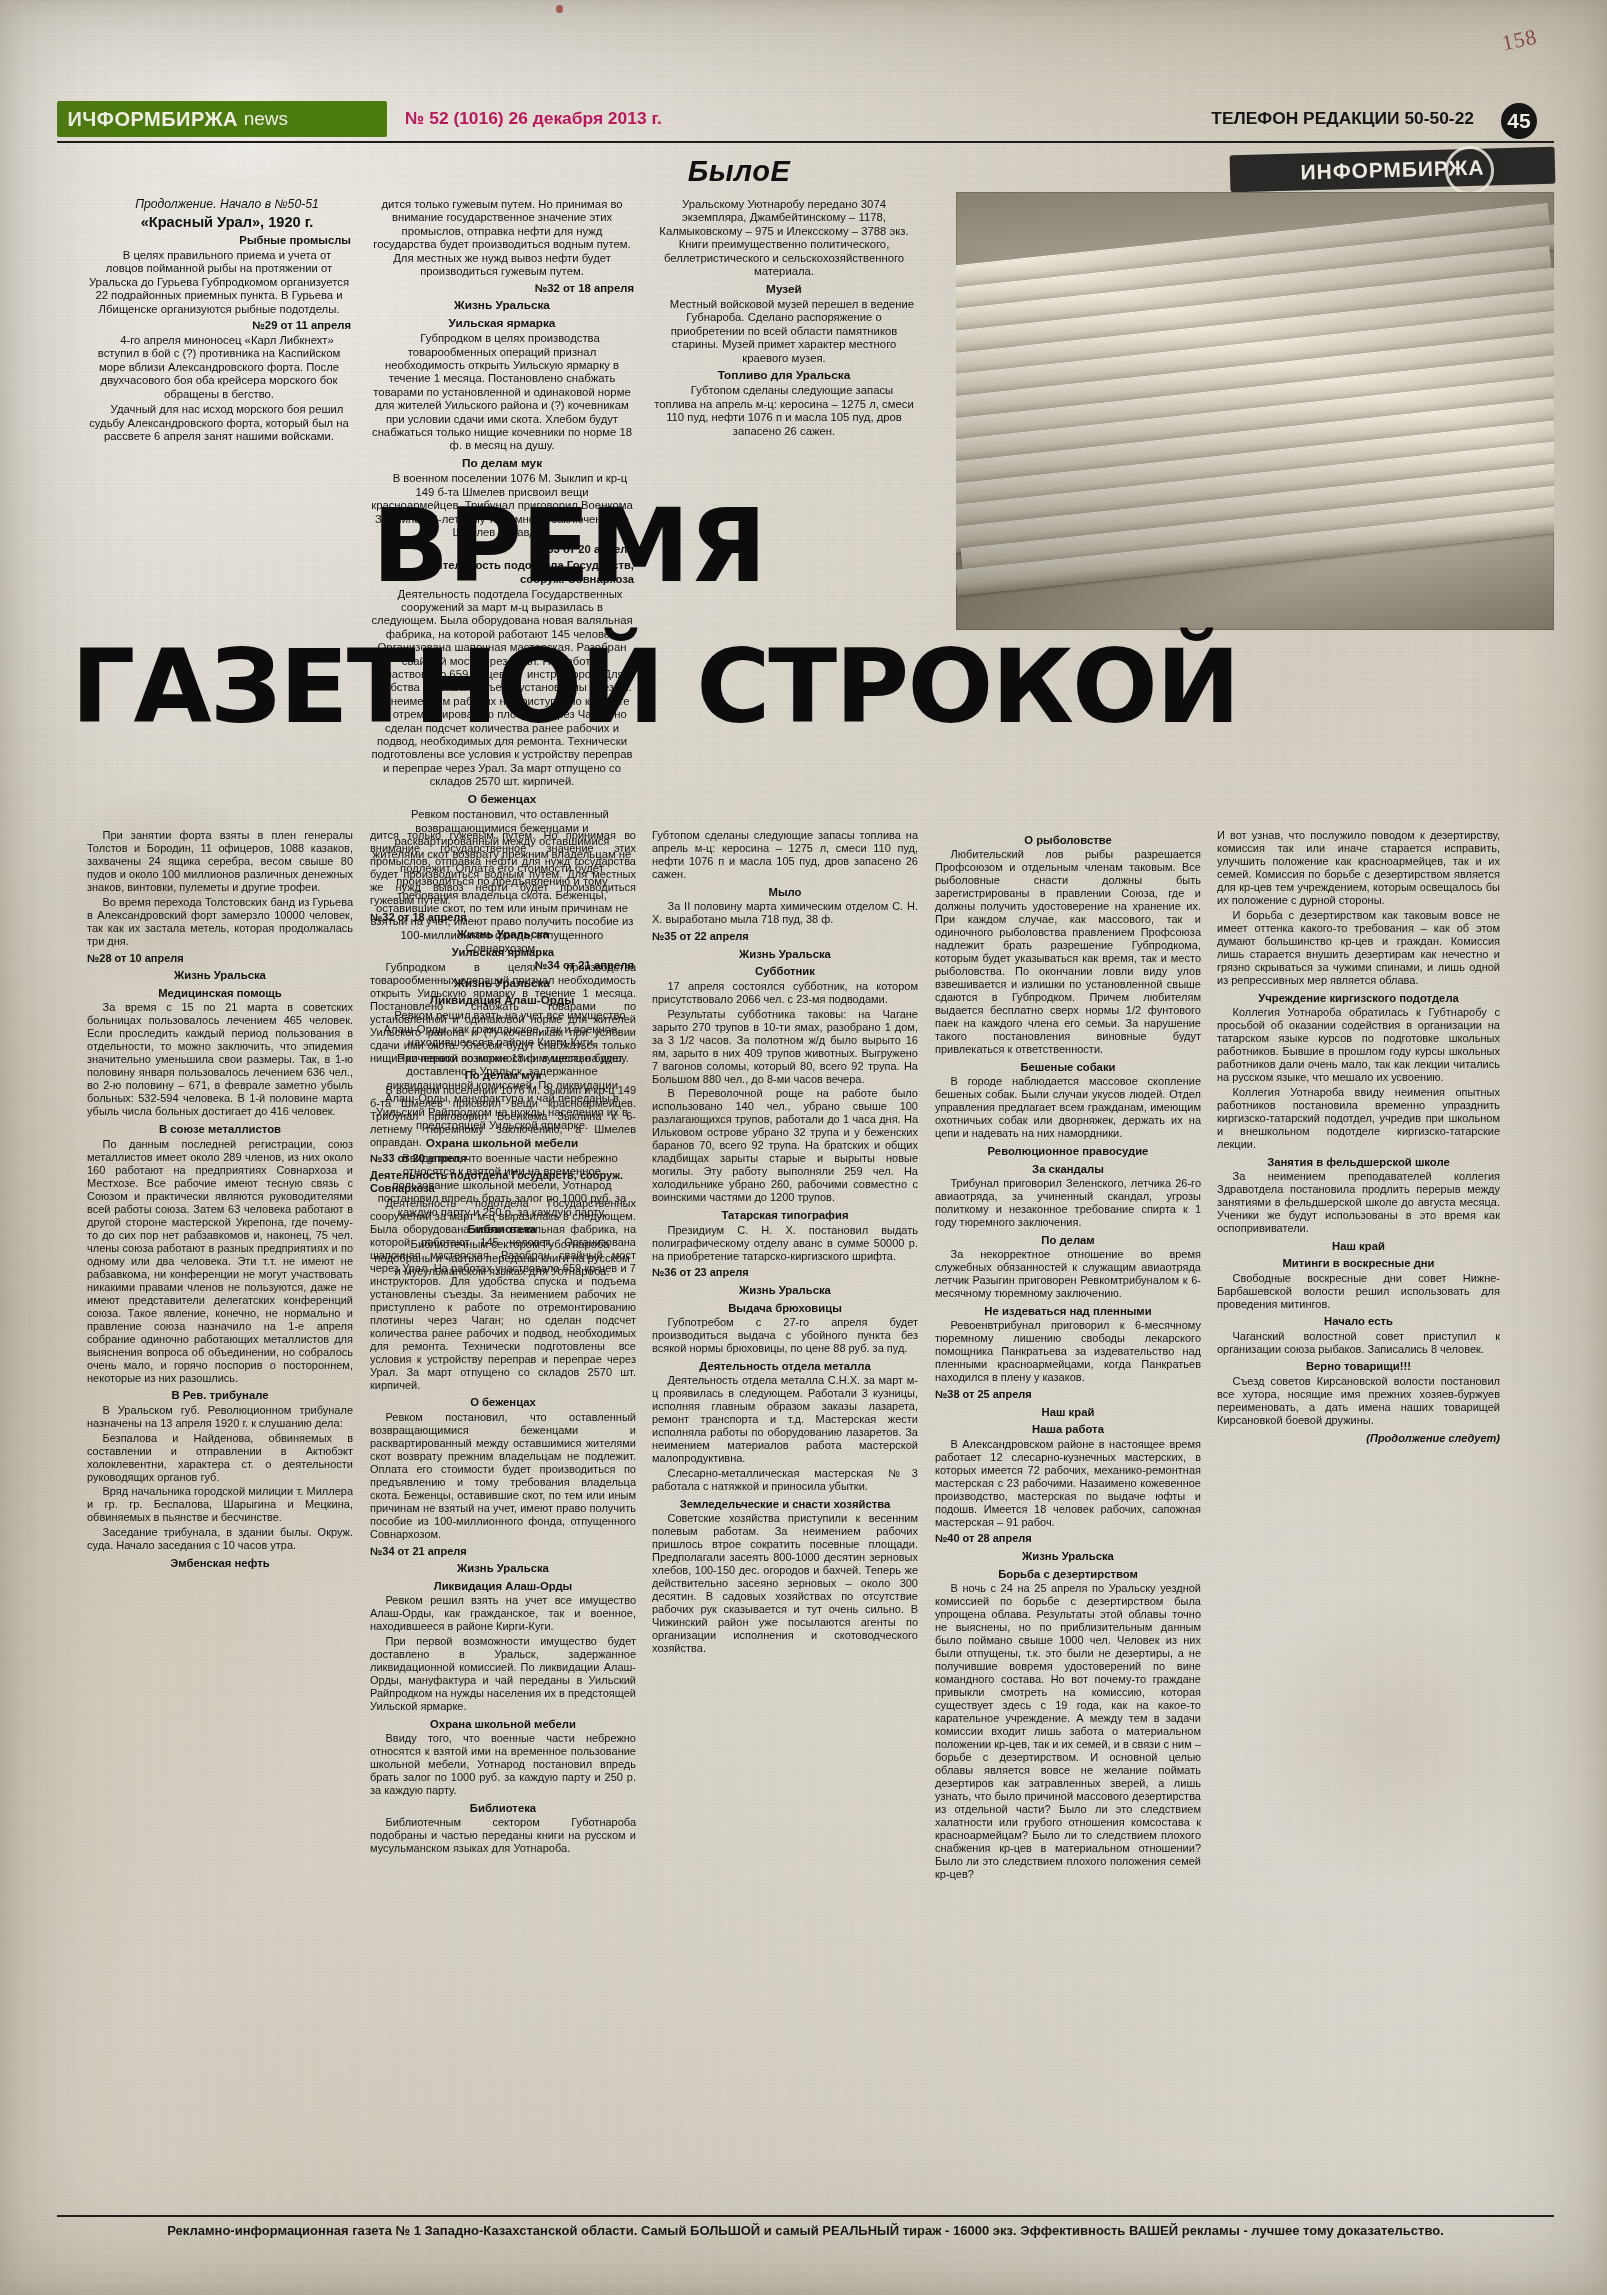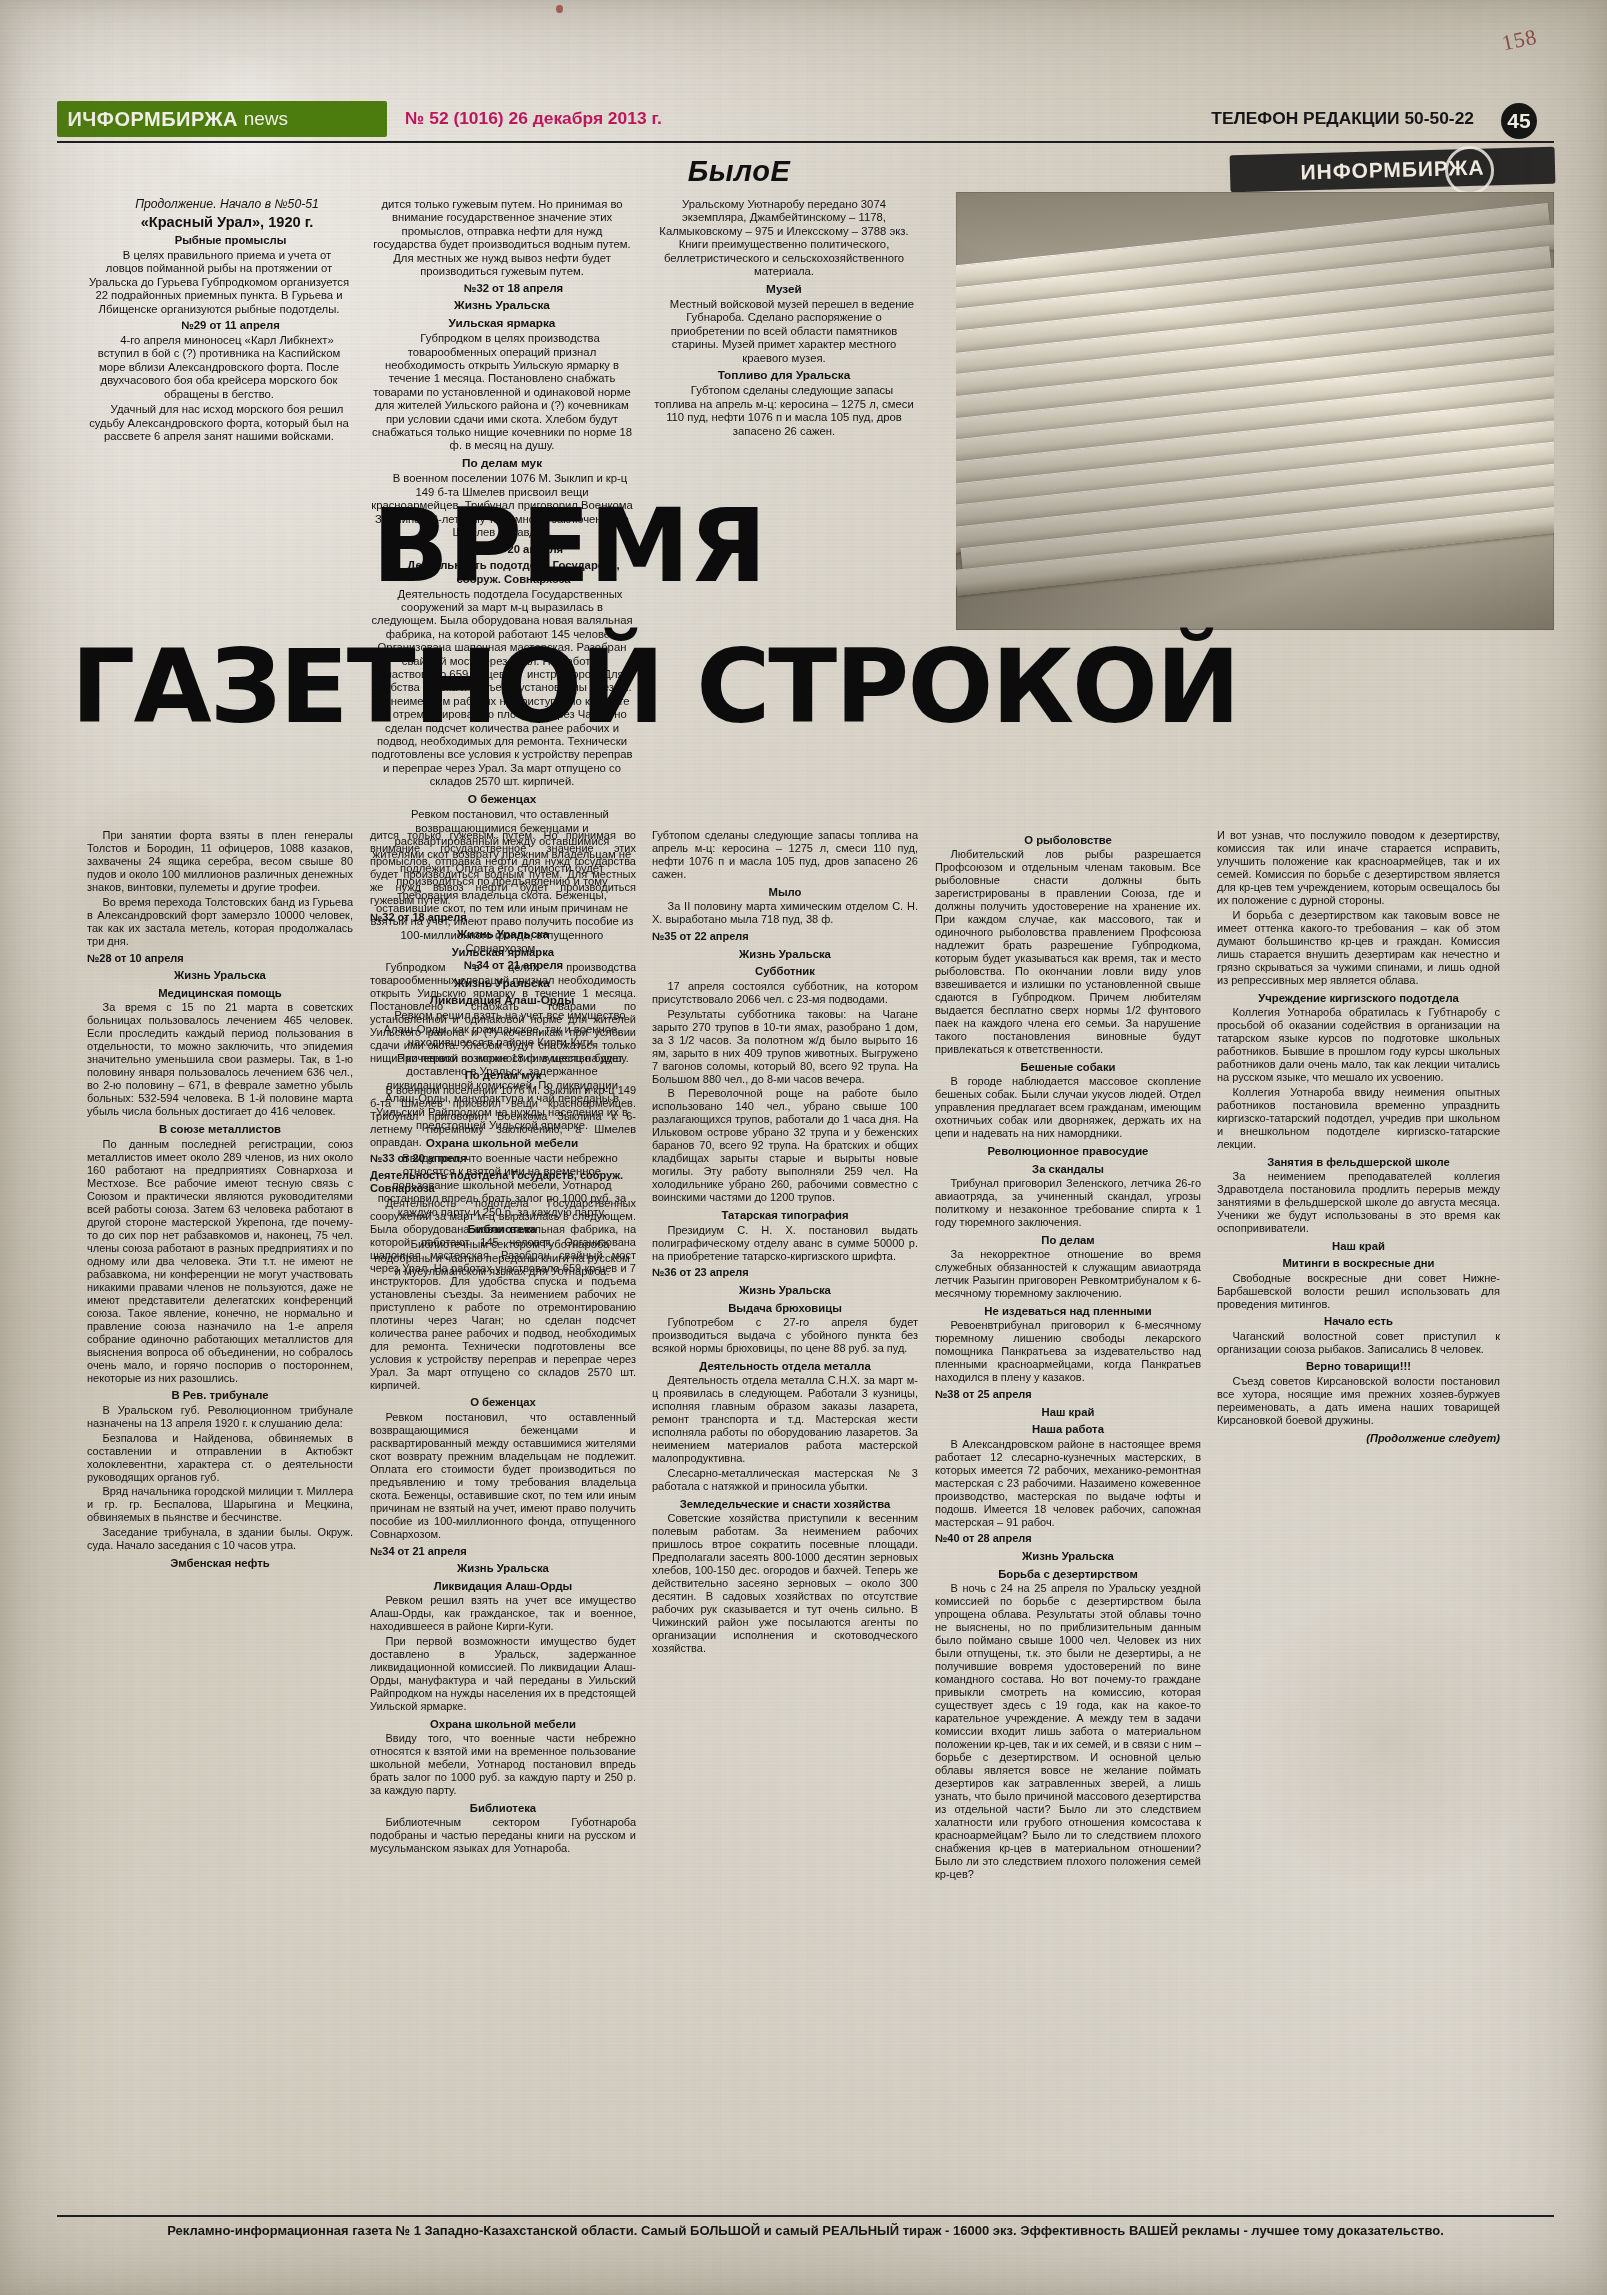--- a/index.html
+++ b/index.html
@@ -97,21 +97,21 @@
     font-family:"Liberation Sans", sans-serif;
     color:#131313;
     text-align:justify;
   }
   .col p{margin:0 0 2.4px 0;text-indent:16px;text-align:center;}
   .col .noind{text-indent:0;}
   .col h4{
     margin:4.2px 0 1.9px 0;font-size:11.8px;font-weight:bold;text-align:center;text-indent:0;
   }
   .col h5{
-    margin:3.3px 0 1.4px 0;font-size:11.3px;font-weight:bold;text-align:center;text-indent:0;padding-left:23px;
+    margin:3.3px 0 1.4px 0;font-size:11.3px;font-weight:bold;text-align:right;text-indent:0;padding-left:23px;
   }
 
   .top-l{left:87px;top:198px;width:264px;font-size:11.3px;line-height:13.4px;}
   .top-m{left:370px;top:198px;width:264px;font-size:11.3px;line-height:13.4px;}
   .top-r{left:652px;top:198px;width:264px;font-size:11.3px;line-height:13.4px;}
 
   .cont-note{
     font-style:italic;font-size:12.2px;text-indent:0;margin-bottom:6.6px;
   }
   .title-block{

